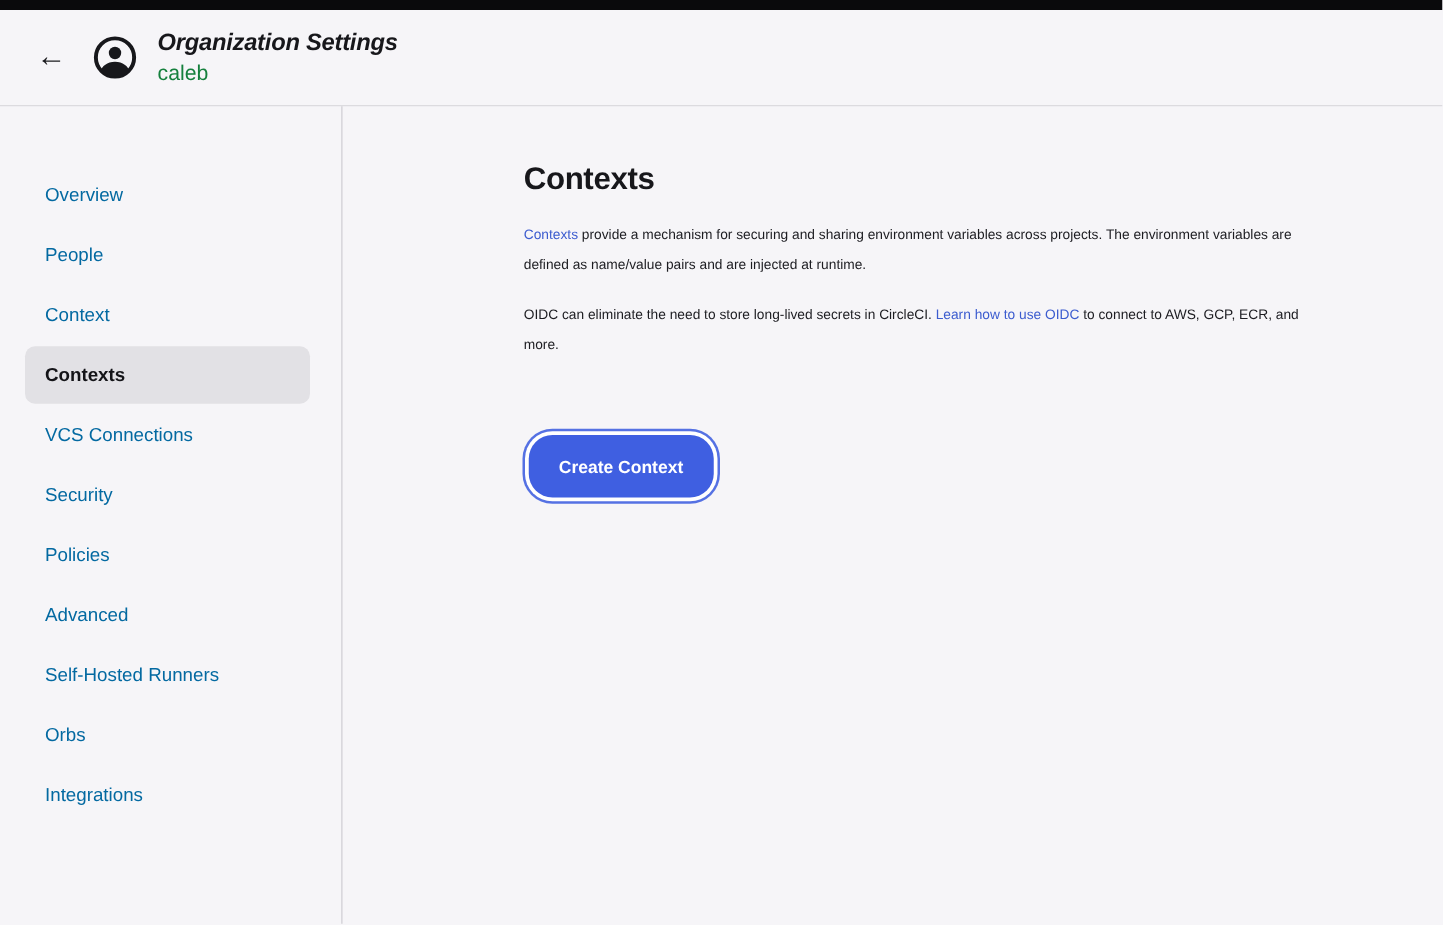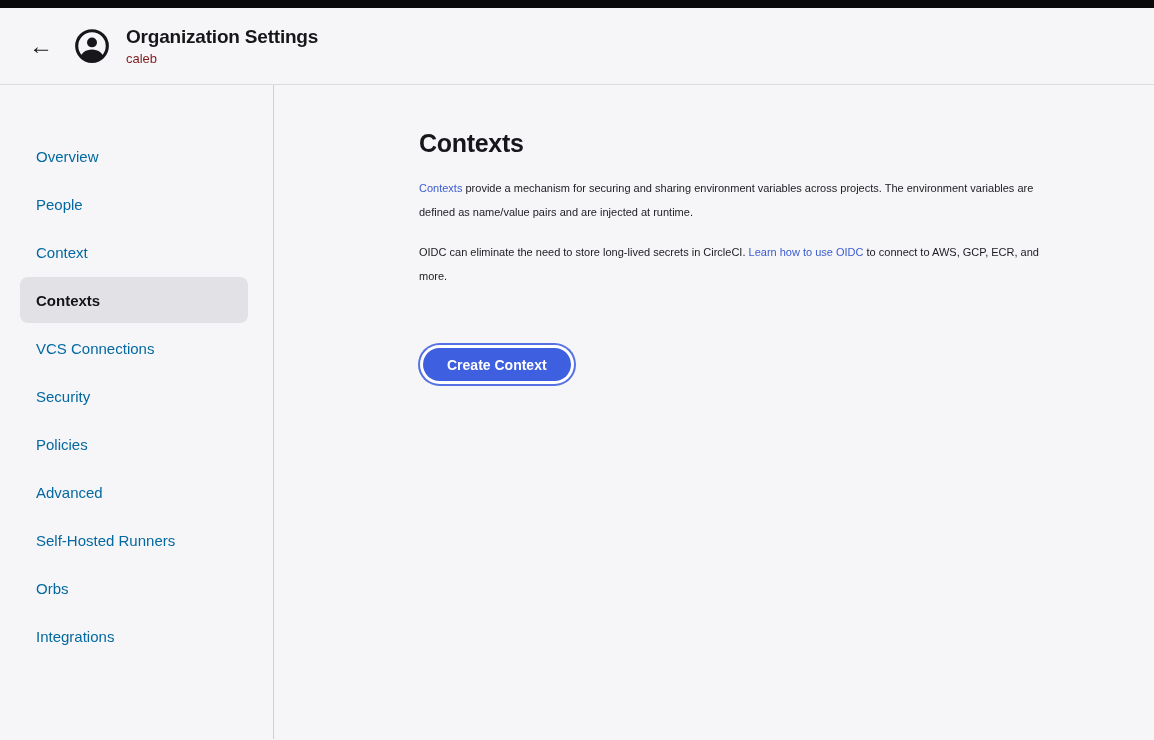--- a/index.html
+++ b/index.html
@@ -33,24 +33,25 @@
   .avatar {
     width: 36px; height: 36px;
     margin-right: 16px;
     flex: 0 0 auto;
   }
   .header-titles .title {
     font-size: 19px;
     font-weight: 700;
     color: #17171b;
     letter-spacing: -0.2px;
+    font-style: italic;
   }
   .header-titles .subtitle {
-    font-size: 13px;
-    color: #7f1d1d;
+    font-size: 17px;
+    color: #15803d;
     margin-top: 3px;
   }
   .body {
     display: flex;
     height: 654px;
   }
   .sidebar {
     width: 274px;
     flex: 0 0 274px;
     border-right: 1px solid #cfced3;
@@ -90,21 +91,21 @@
     color: #1c1c21;
     margin-bottom: 16px;
   }
   .link {
     color: #3c5ccf;
     text-decoration: none;
     cursor: pointer;
   }
   .create-btn {
     margin: 44px 0 0 4px;
-    height: 33px;
+    height: 50px;
     padding: 0 24px;
     border: none;
     border-radius: 19px;
     background: #3f5fe1;
     color: #ffffff;
     font-family: "Liberation Sans", "DejaVu Sans", sans-serif;
     font-size: 14px;
     font-weight: 600;
     cursor: pointer;
     box-shadow: 0 0 0 3px #ffffff, 0 0 0 5px #5571e3;

